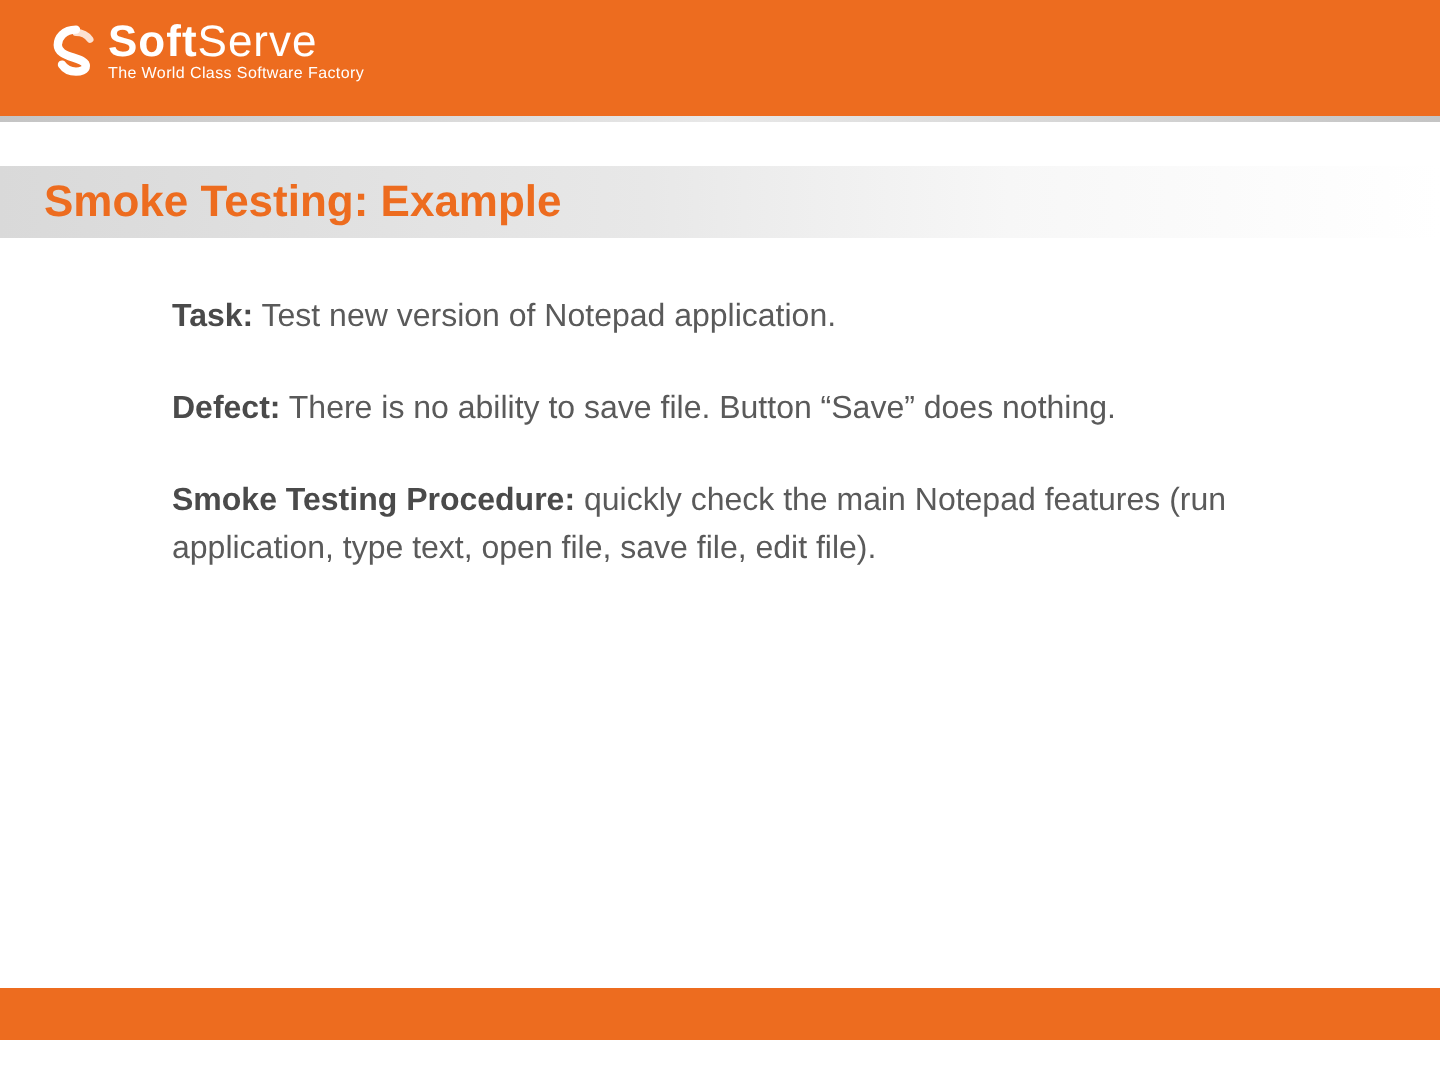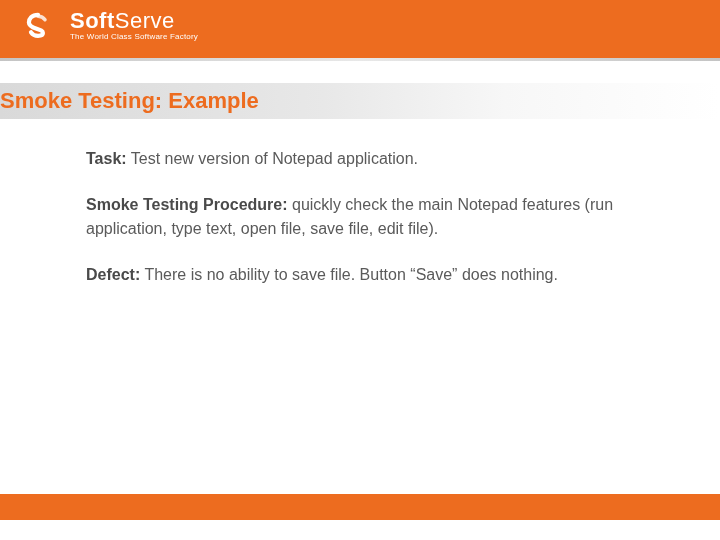--- a/index.html
+++ b/index.html
@@ -20,21 +20,21 @@
       height: 58px;
       background: #ed6c1f;
       position: relative;
     }
     .logo-container {
       position: absolute;
       left: 24px;
       top: 10px;
       display: flex;
       align-items: center;
-      gap: 18px;
+      gap: 2px;
     }
     .logo-icon {
       width: 28px;
       height: 28px;
     }
     .logo-text-block {
       display: flex;
       flex-direction: column;
       line-height: 1;
     }
@@ -57,20 +57,21 @@
       width: 100%;
       height: 3px;
       background: linear-gradient(to right, #c4c4c4 0%, #e8e8e8 50%, #c4c4c4 100%);
     }
     .title-bar {
       margin-top: 22px;
       height: 36px;
       background: linear-gradient(to right, #d9d9d9 0%, #e8e8e8 45%, #f7f7f7 70%, #ffffff 100%);
       display: flex;
       align-items: center;
+      padding-left: 22px;
     }
     .title-text {
       color: #ed6c1f;
       font-size: 22px;
       font-weight: 700;
     }
     .content {
       padding: 28px 40px 0 40px;
       color: #5a5a5a;
       font-size: 16px;
@@ -116,20 +117,20 @@
 
 <div class="title-bar">
   <span class="title-text">Smoke Testing: Example</span>
 </div>
 
 <div class="content">
   <p>
     <span class="label">Task:</span><span> Test new version of Notepad application.</span>
   </p>
   <p>
-    <span class="label">Smoke Testing Procedure:</span><span> quickly check the main Notepad features (run application, type text, open file, save file, edit file).</span>
+    <span class="label">Defect:</span><span> There is no ability to save file. Button “Save” does nothing.</span>
   </p>
   <p>
-    <span class="label">Defect:</span><span> There is no ability to save file. Button “Save” does nothing.</span>
+    <span class="label">Smoke Testing Procedure:</span><span> quickly check the main Notepad features (run application, type text, open file, save file, edit file).</span>
   </p>
 </div>
 
 <div class="footer-band"></div>
 
 </body></html>

